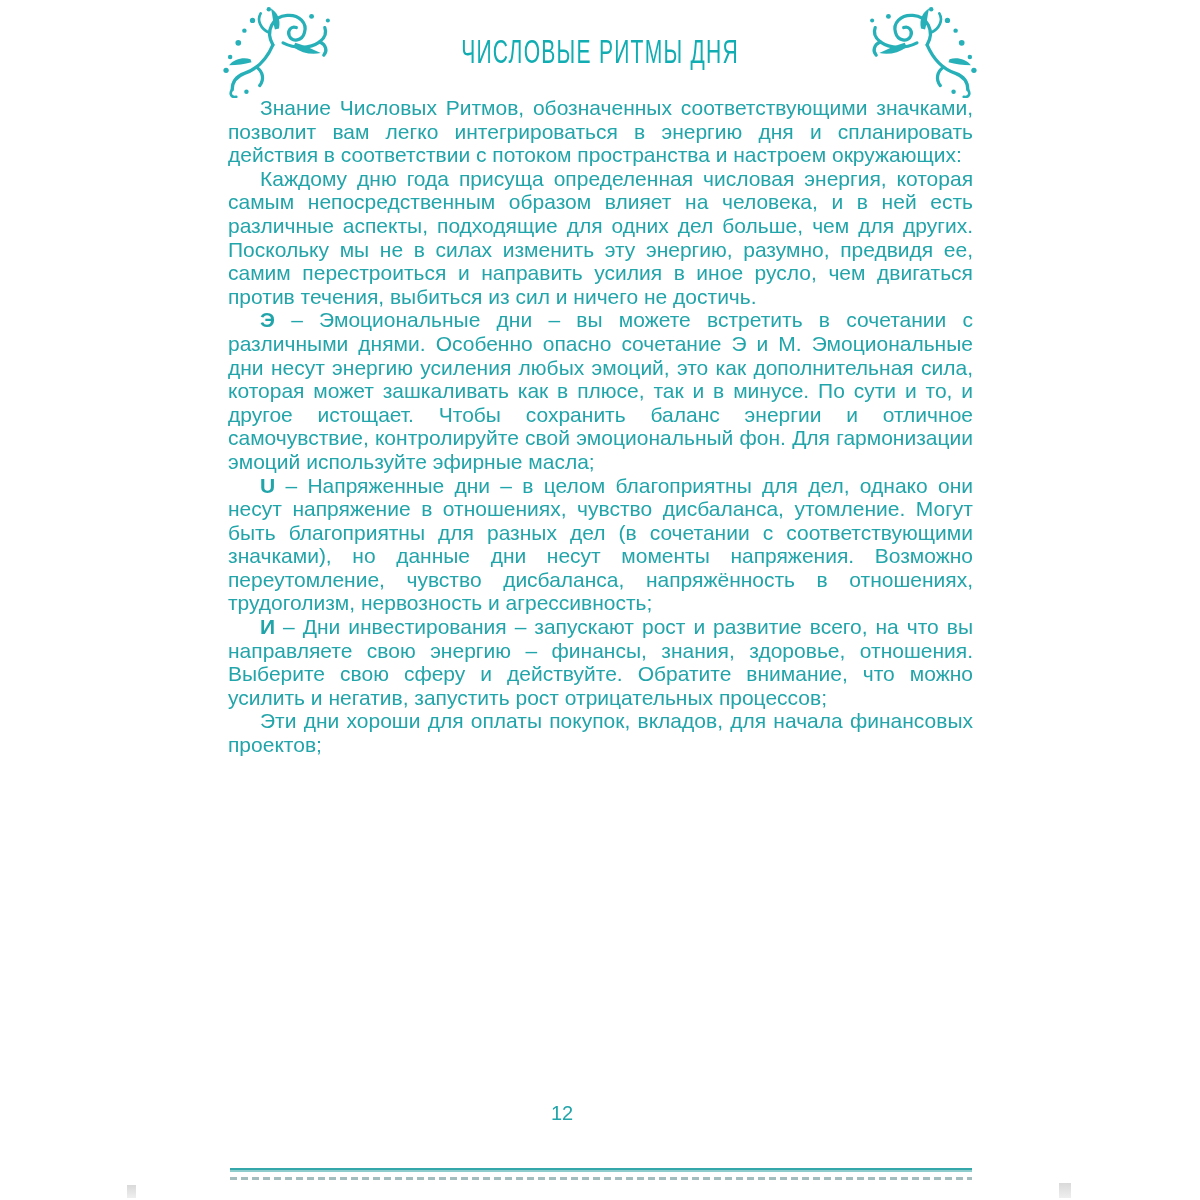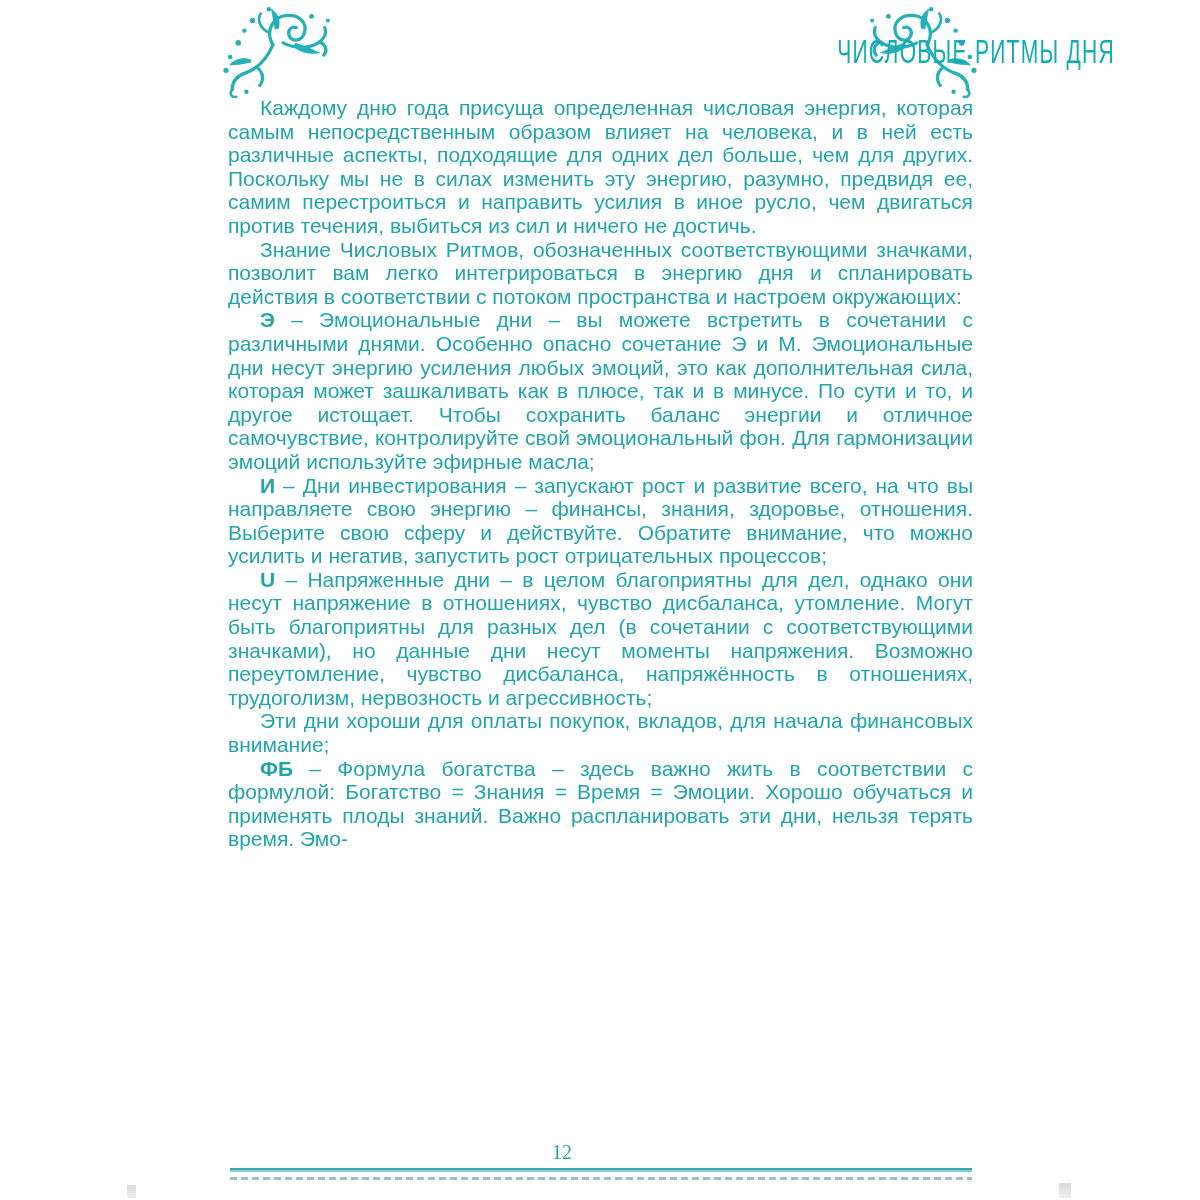--- a/index.html
+++ b/index.html
@@ -12,21 +12,21 @@
   }
   
   .ornament{
     position:absolute;top:6px;width:114px;height:92px;
   }
   .ornament.left{left:222px;}
   .ornament.right{left:864px;transform:scaleX(-1);}
   .ornament svg{width:100%;height:100%;display:block;}
   .title-wrap{
     position:absolute;top:34px;left:0;width:1200px;
-    text-align:right;line-height:34px;
+    text-align:center;line-height:34px;
   }
   .title{
     display:inline-block;
     font-size:34px;
     letter-spacing:2px;
     font-weight:400;
     color:var(--title,#12adb2);
     transform:scale(0.62,1.0);
     transform-origin:center;
     white-space:nowrap;
@@ -35,24 +35,23 @@
   .content{
     position:absolute;left:228px;top:96px;width:745px;
     color:var(--body-text,#22a5aa);
     font-size:21px;line-height:23.6px;
     text-align:justify;
   }
   .content p{margin:0;text-indent:32px;}
   .content b{font-weight:700;}
   
   .page-number{
-    position:absolute;top:1141px;left:0;width:1124px;
+    position:absolute;top:1102px;left:0;width:1124px;
     text-align:center;font-size:20px;line-height:22px;
     color:var(--body-text,#22a5aa);
-    font-family:Liberation Serif, serif;
   }
   .rule-solid{
     position:absolute;top:1168px;left:230px;width:742px;height:4px;
     background:linear-gradient(to bottom, var(--rule-solid,#33a7aa) 0 62%, #8fcccd 62% 100%);
   }
   .rule-dashed{
     position:absolute;top:1177px;left:230px;width:742px;height:3px;
     background:repeating-linear-gradient(90deg, var(--rule-dashed,#a3bdbf) 0 7px, transparent 7px 11px);
   }
   
@@ -119,27 +118,26 @@
         <path d="M28 52 C20 50 12 52 7 58 C15 58 22 57 29 55 Z"></path>
       </g>
     </svg>
   </div>
 
   <div class="title-wrap">
     <span class="title">ЧИСЛОВЫЕ РИТМЫ ДНЯ</span>
   </div>
 
   <div class="content">
+      <p>Знание Числовых Ритмов, обозначенных соответствующими значками, позволит вам легко интегрироваться в энергию дня и спланировать действия в соответствии с потоком пространства и настроем окружающих:</p>
       <p>Каждому дню года присуща определенная числовая энергия, которая самым непосредственным образом влияет на человека, и в ней есть различные аспекты, подходящие для одних дел больше, чем для других. Поскольку мы не в силах изменить эту энергию, разумно, предвидя ее, самим перестроиться и направить усилия в иное русло, чем двигаться против течения, выбиться из сил и ничего не достичь.</p>
-      <p>Знание Числовых Ритмов, обозначенных соответствующими значками, позволит вам легко интегрироваться в энергию дня и спланировать действия в соответствии с потоком пространства и настроем окружающих:</p>
       <p><b>Э</b> – Эмоциональные дни – вы можете встретить в сочетании с различными днями. Особенно опасно сочетание Э и М. Эмоциональные дни несут энергию усиления любых эмоций, это как дополнительная сила, которая может зашкаливать как в плюсе, так и в минусе. По сути и то, и другое истощает. Чтобы сохранить баланс энергии и отличное самочувствие, контролируйте свой эмоциональный фон. Для гармонизации эмоций используйте эфирные масла;</p>
+      <p><b>U</b> – Напряженные дни – в целом благоприятны для дел, однако они несут напряжение в отношениях, чувство дисбаланса, утомление. Могут быть благоприятны для разных дел (в сочетании с соответствующими значками), но данные дни несут моменты напряжения. Возможно переутомление, чувство дисбаланса, напряжённость в отношениях, трудоголизм, нервозность и агрессивность;</p>
       <p><b>И</b> – Дни инвестирования – запускают рост и развитие всего, на что вы направляете свою энергию – финансы, знания, здоровье, отношения. Выберите свою сферу и действуйте. Обратите внимание, что можно усилить и негатив, запустить рост отрицательных процессов;</p>
-      <p><b>U</b> – Напряженные дни – в целом благоприятны для дел, однако они несут напряжение в отношениях, чувство дисбаланса, утомление. Могут быть благоприятны для разных дел (в сочетании с соответствующими значками), но данные дни несут моменты напряжения. Возможно переутомление, чувство дисбаланса, напряжённость в отношениях, трудоголизм, нервозность и агрессивность;</p>
-      <p>Эти дни хороши для оплаты покупок, вкладов, для начала финансовых внимание;</p>
-      <p><b>ФБ</b> – Формула богатства – здесь важно жить в соответствии с формулой: Богатство = Знания = Время = Эмоции. Хорошо обучаться и применять плоды знаний. Важно распланировать эти дни, нельзя терять время. Эмо-</p>
+      <p>Эти дни хороши для оплаты покупок, вкладов, для начала финансовых проектов;</p>
     </div>
 
   <div class="page-number">12</div>
   <div class="rule-solid"></div>
   <div class="rule-dashed"></div>
 
   <div class="edge-mark bl"></div>
   <div class="edge-mark br"></div>
 
 </div>

